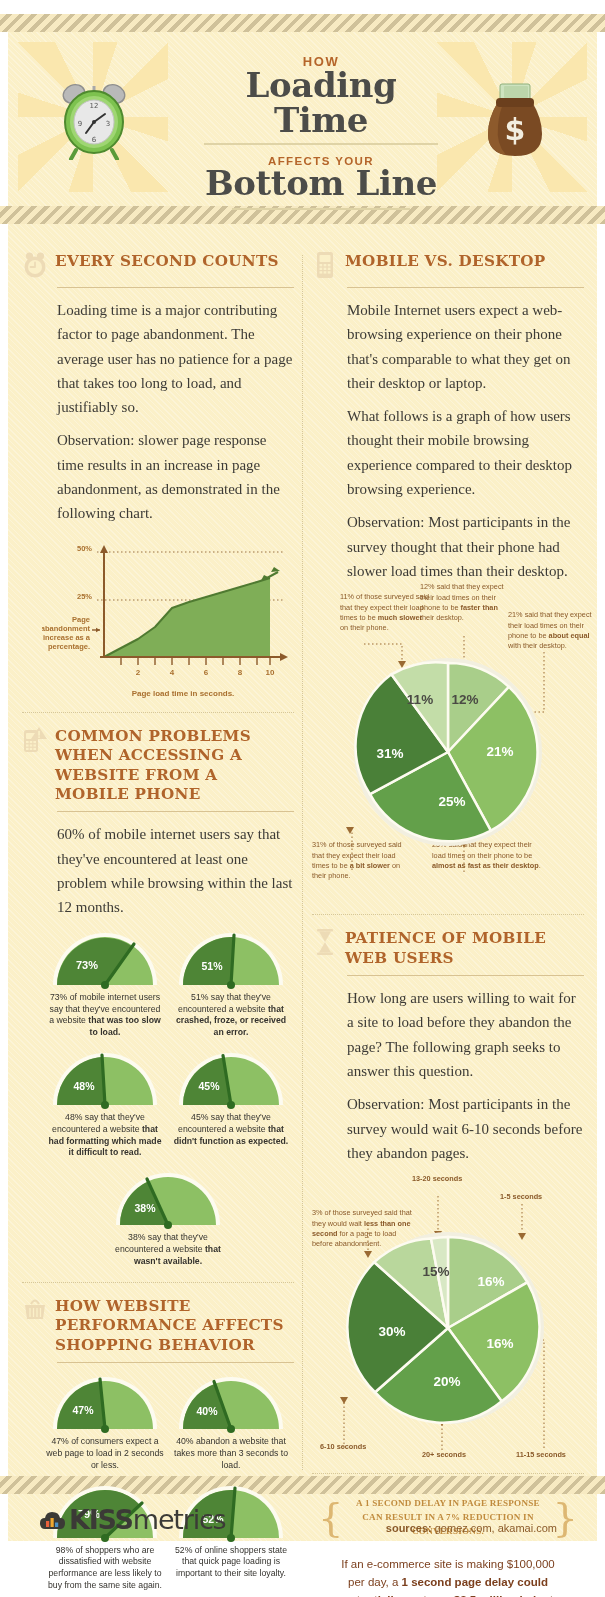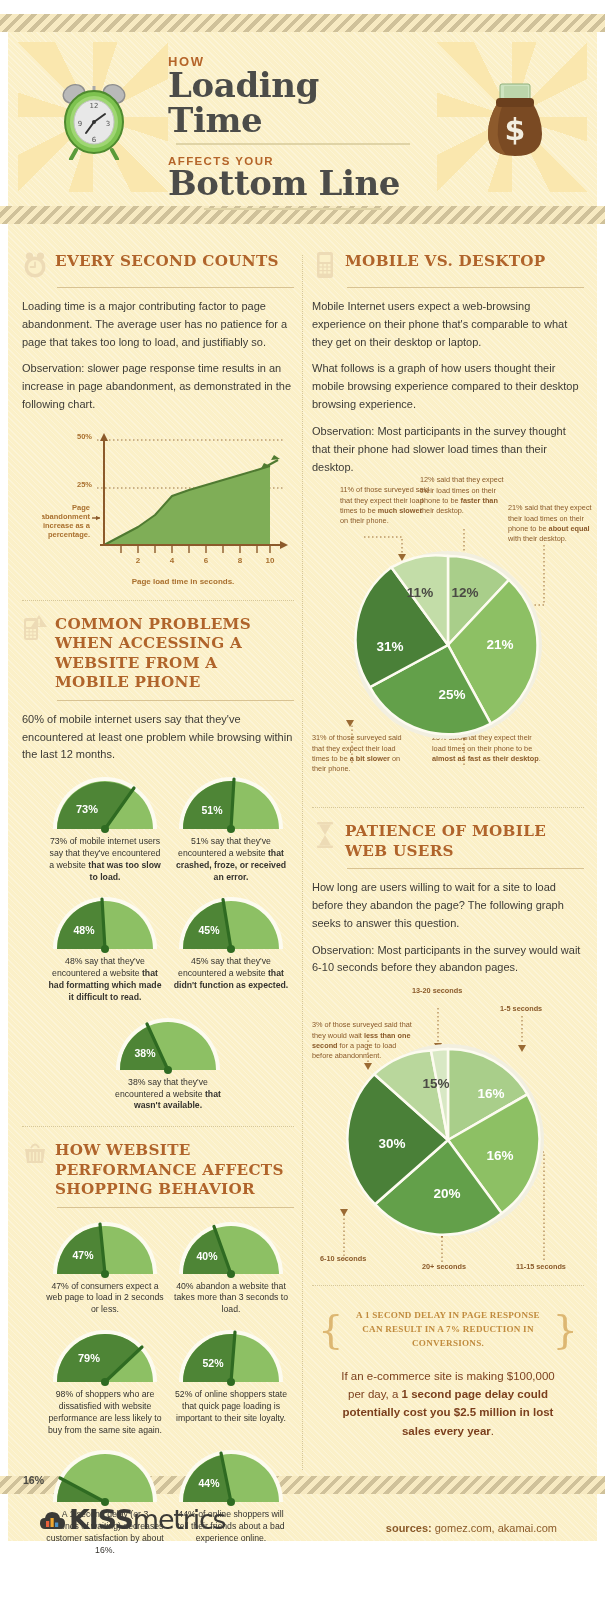--- a/index.html
+++ b/index.html
@@ -62,21 +62,21 @@
         #fae7ae 225deg 243deg, rgba(0,0,0,0) 243deg 270deg,
         #fae7ae 270deg 288deg, rgba(0,0,0,0) 288deg 315deg,
         #fae7ae 315deg 333deg, rgba(0,0,0,0) 333deg 360deg);
   }
   .sun-left  { left: 18px; }
   .sun-right { right: 18px; }
 
   .clock-icon { position:absolute; left: 58px; top: 48px; width: 72px; height: 80px; }
   .moneybag-icon { position:absolute; right: 55px; top: 50px; width: 70px; height: 78px; }
 
-  .title-block { position:absolute; left: 168px; top: 22px; width: 250px; }
+  .title-block { position:absolute; left: 196px; top: 22px; width: 250px; text-align:center; }
   .t-how {
     font-family: "Liberation Sans", sans-serif;
     font-weight: 700; font-size: 13px; letter-spacing: 1.6px;
     color: #b5652a; text-transform: uppercase;
   }
   .t-main {
     font-family: "DejaVu Serif", serif;
     font-weight: 700; font-size: 34px; color: #4c4c49;
     line-height: 1.02; letter-spacing: -0.4px;
     margin-top: -1px;
@@ -106,23 +106,23 @@
   .sec-title {
     font-family: "DejaVu Serif", serif;
     font-weight: 700; font-size: 15.2px;
     color: #b0642b; letter-spacing: 0.3px;
     text-transform: uppercase; line-height: 1.28;
     padding-top: 2px;
   }
   .sec-rule { height: 1px; background: #d8c292; margin: 7px 0 10px 35px; }
 
   .body-txt {
-    font-family: Liberation Sans, sans-serif;
-    font-size: 11px; line-height: 1.62; color: #3d3b36;
-    margin-bottom: 9px;
+    font-family: Liberation Serif, serif;
+    font-size: 15px; line-height: 1.62; color: #3d3b36;
+    margin-left: 35px; margin-bottom: 9px;
   }
 
   .h-divider {
     border-top: 1px dotted #d6c79a;
     margin: 14px 0 12px 0;
   }
 
   
   .linechart { margin-left: 20px; margin-top: 4px; }
   .lc-xlabel {

